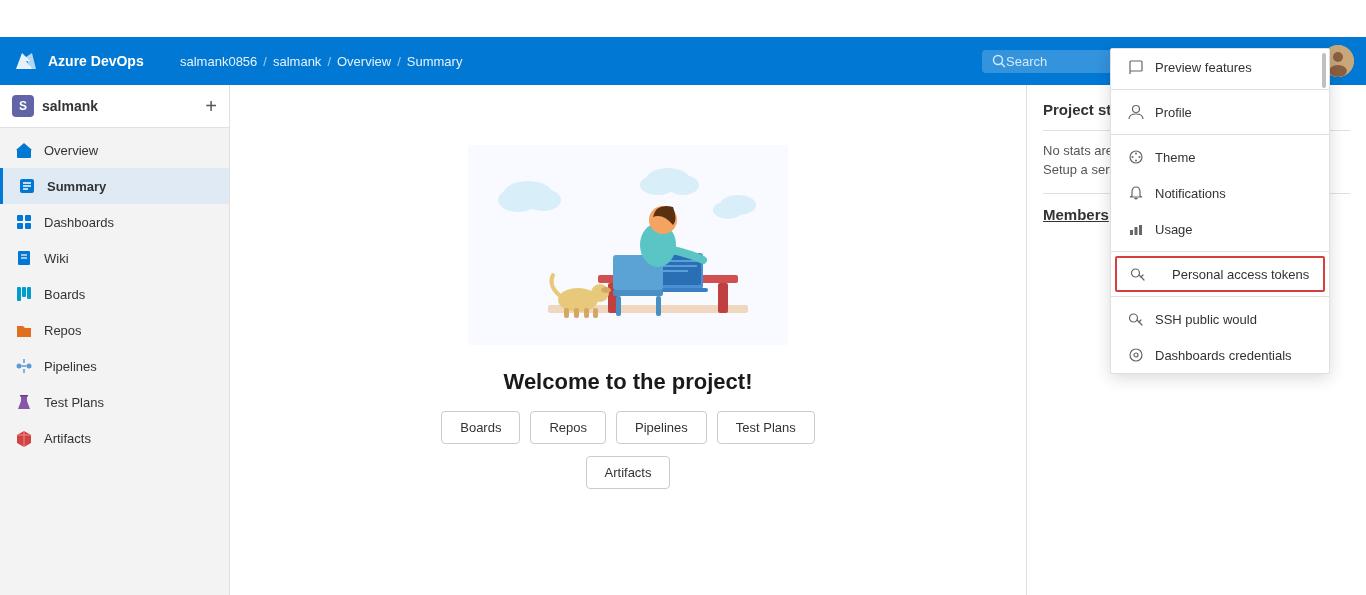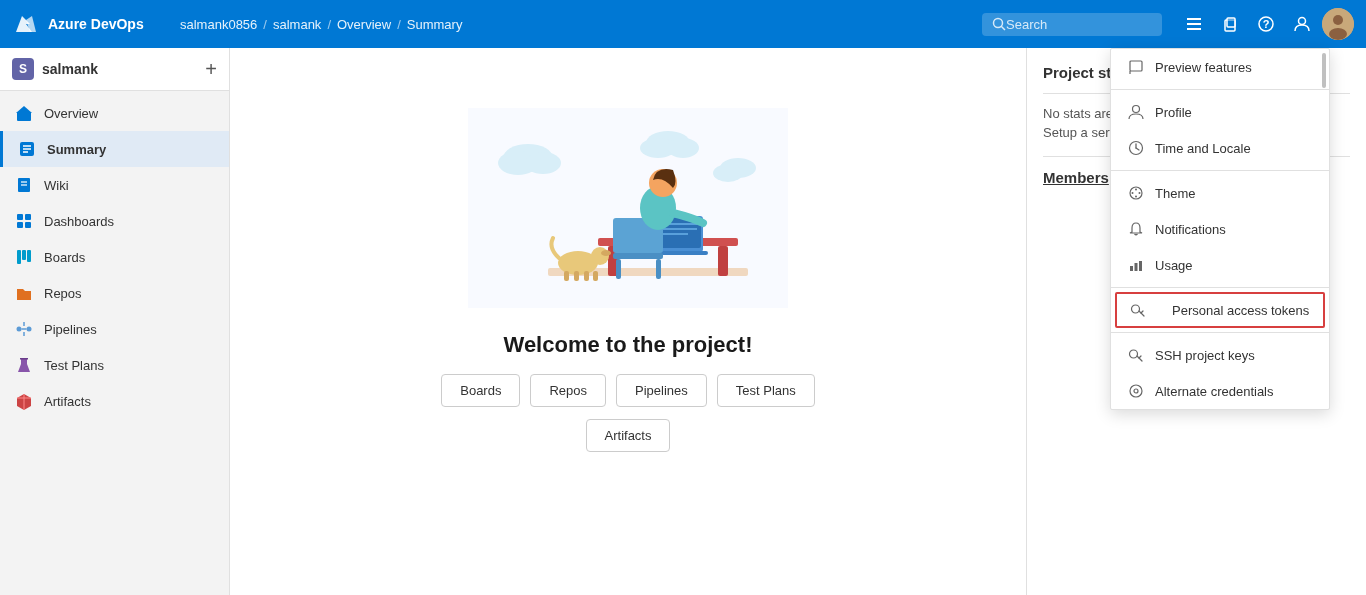--- a/index.html
+++ b/index.html
@@ -8,20 +8,21 @@
     
     .top-nav {
       height: 48px;
       background: #0078d4;
       display: flex;
       align-items: center;
       padding: 0 12px;
       gap: 8px;
       position: relative;
       z-index: 100;
+      margin-top: 37px;
     }
     .top-nav-logo {
       display: flex;
       align-items: center;
       gap: 8px;
       color: #fff;
       font-size: 14px;
       font-weight: 600;
       min-width: 160px;
     }
@@ -380,37 +381,37 @@
             <line x1="5" y1="6" x2="13" y2="6" stroke="#fff" stroke-width="1.5"></line>
             <line x1="5" y1="9" x2="13" y2="9" stroke="#fff" stroke-width="1.5"></line>
             <line x1="5" y1="12" x2="10" y2="12" stroke="#fff" stroke-width="1.5"></line>
           </svg>
         </span>
         <span>Summary</span>
       </a>
       <a class="sidebar-item">
         <span class="sidebar-item-icon">
           <svg width="18" height="18" viewBox="0 0 18 18">
-            <rect x="3" y="2" width="12" height="14" rx="1" fill="#0078d4"></rect>
-            <line x1="6" y1="6" x2="12" y2="6" stroke="#fff" stroke-width="1.2"></line>
-            <line x1="6" y1="9" x2="12" y2="9" stroke="#fff" stroke-width="1.2"></line>
-          </svg>
-        </span>
-        <span>Wiki</span>
-      </a>
-      <a class="sidebar-item">
-        <span class="sidebar-item-icon">
-          <svg width="18" height="18" viewBox="0 0 18 18">
             <rect x="2" y="2" width="6" height="6" rx="1" fill="#0078d4"></rect>
             <rect x="10" y="2" width="6" height="6" rx="1" fill="#0078d4"></rect>
             <rect x="2" y="10" width="6" height="6" rx="1" fill="#0078d4"></rect>
             <rect x="10" y="10" width="6" height="6" rx="1" fill="#0078d4"></rect>
           </svg>
         </span>
         <span>Dashboards</span>
+      </a>
+      <a class="sidebar-item">
+        <span class="sidebar-item-icon">
+          <svg width="18" height="18" viewBox="0 0 18 18">
+            <rect x="3" y="2" width="12" height="14" rx="1" fill="#0078d4"></rect>
+            <line x1="6" y1="6" x2="12" y2="6" stroke="#fff" stroke-width="1.2"></line>
+            <line x1="6" y1="9" x2="12" y2="9" stroke="#fff" stroke-width="1.2"></line>
+          </svg>
+        </span>
+        <span>Wiki</span>
       </a>
       <a class="sidebar-item">
         <span class="sidebar-item-icon">
           <svg width="18" height="18" viewBox="0 0 18 18">
             <rect x="2" y="2" width="4" height="14" rx="1" fill="#009ccc"></rect>
             <rect x="7" y="2" width="4" height="10" rx="1" fill="#009ccc"></rect>
             <rect x="12" y="2" width="4" height="12" rx="1" fill="#009ccc"></rect>
           </svg>
         </span>
         <span>Boards</span>
@@ -559,30 +560,20 @@
   <div class="dropdown-item">
     <span class="dropdown-icon">
       <svg width="16" height="16" viewBox="0 0 16 16">
         <circle cx="8" cy="5" r="3.5" stroke="#666" stroke-width="1.2" fill="none"></circle>
         <path d="M1 15c0-3.5 3-5 7-5s7 1.5 7 5" stroke="#666" stroke-width="1.2" fill="none"></path>
       </svg>
     </span>
     <span>Profile</span>
   </div>
 
-  <div class="dropdown-item">
-    <span class="dropdown-icon">
-      <svg width="16" height="16" viewBox="0 0 16 16">
-        <circle cx="8" cy="8" r="6.5" stroke="#666" stroke-width="1.2" fill="none"></circle>
-        <line x1="8" y1="4" x2="8" y2="8" stroke="#666" stroke-width="1.3" stroke-linecap="round"></line>
-        <line x1="8" y1="8" x2="11" y2="10" stroke="#666" stroke-width="1.3" stroke-linecap="round"></line>
-      </svg>
-    </span>
-    <span>Time and Locale</span>
-  </div>
 
 
   <div class="dropdown-divider"></div>
 
   <div class="dropdown-item">
     <span class="dropdown-icon">
       <svg width="16" height="16" viewBox="0 0 16 16">
         <circle cx="8" cy="8" r="6" stroke="#666" stroke-width="1.2" fill="none"></circle>
         <circle cx="8" cy="4.5" r="1" fill="#666"></circle>
         <circle cx="11.5" cy="8" r="1" fill="#666"></circle>
@@ -630,29 +621,29 @@
   <div class="dropdown-divider"></div>
 
   <div class="dropdown-item">
     <span class="dropdown-icon">
       <svg width="16" height="16" viewBox="0 0 16 16">
         <circle cx="5.5" cy="7" r="4" stroke="#666" stroke-width="1.2" fill="none"></circle>
         <line x1="9" y1="9" x2="14" y2="14" stroke="#666" stroke-width="1.2" stroke-linecap="round"></line>
         <line x1="11" y1="11" x2="13" y2="9" stroke="#666" stroke-width="1.2" stroke-linecap="round"></line>
       </svg>
     </span>
-    <span>SSH project keys</span>
+    <span>SSH public would</span>
   </div>
 
   <div class="dropdown-item">
     <span class="dropdown-icon">
       <svg width="16" height="16" viewBox="0 0 16 16">
         <circle cx="8" cy="8" r="6" stroke="#666" stroke-width="1.2" fill="none"></circle>
         <circle cx="8" cy="8" r="2" stroke="#666" stroke-width="1.2" fill="none"></circle>
       </svg>
     </span>
-    <span>Alternate credentials</span>
+    <span>Dashboards credentials</span>
   </div>
 
   <div style="position:absolute; right:2px; top:0; bottom:0; width:6px; display:flex; flex-direction:column; align-items:center; justify-content:flex-start; padding-top:4px;">
     <div style="width:4px; height:35px; background:#c0c0c0; border-radius:2px;"></div>
   </div>
 </div>
 
 </body></html>

